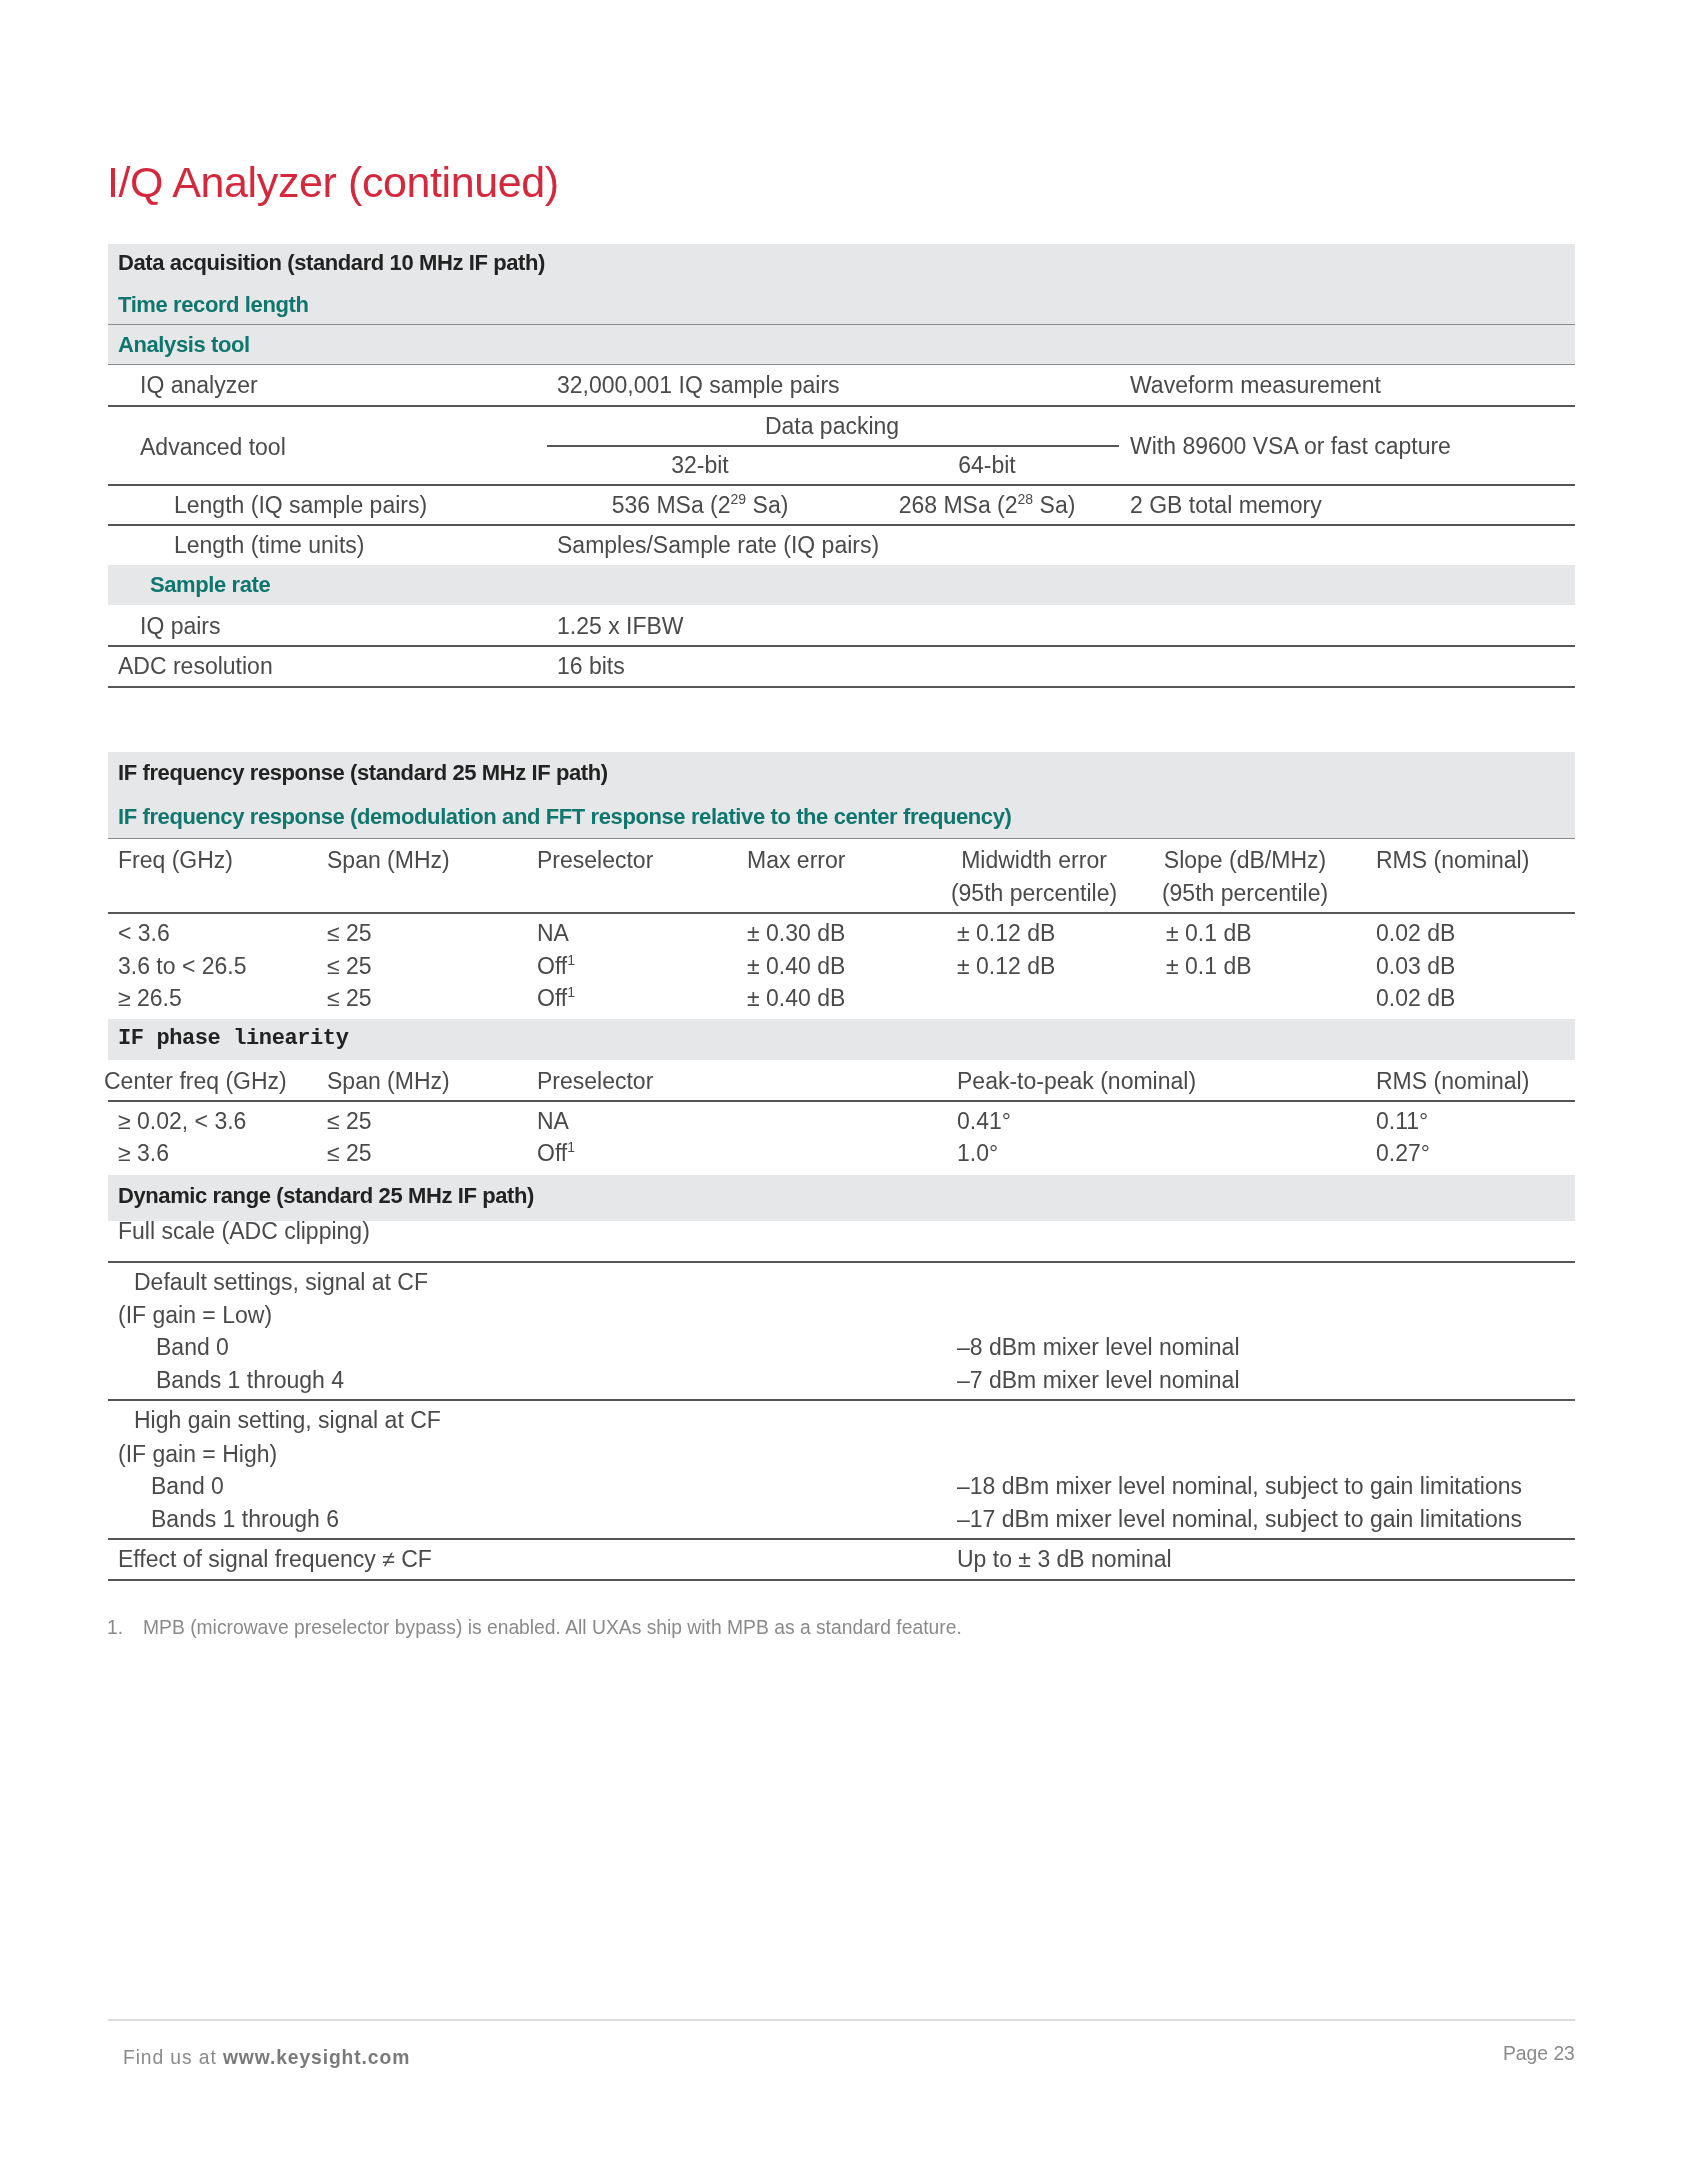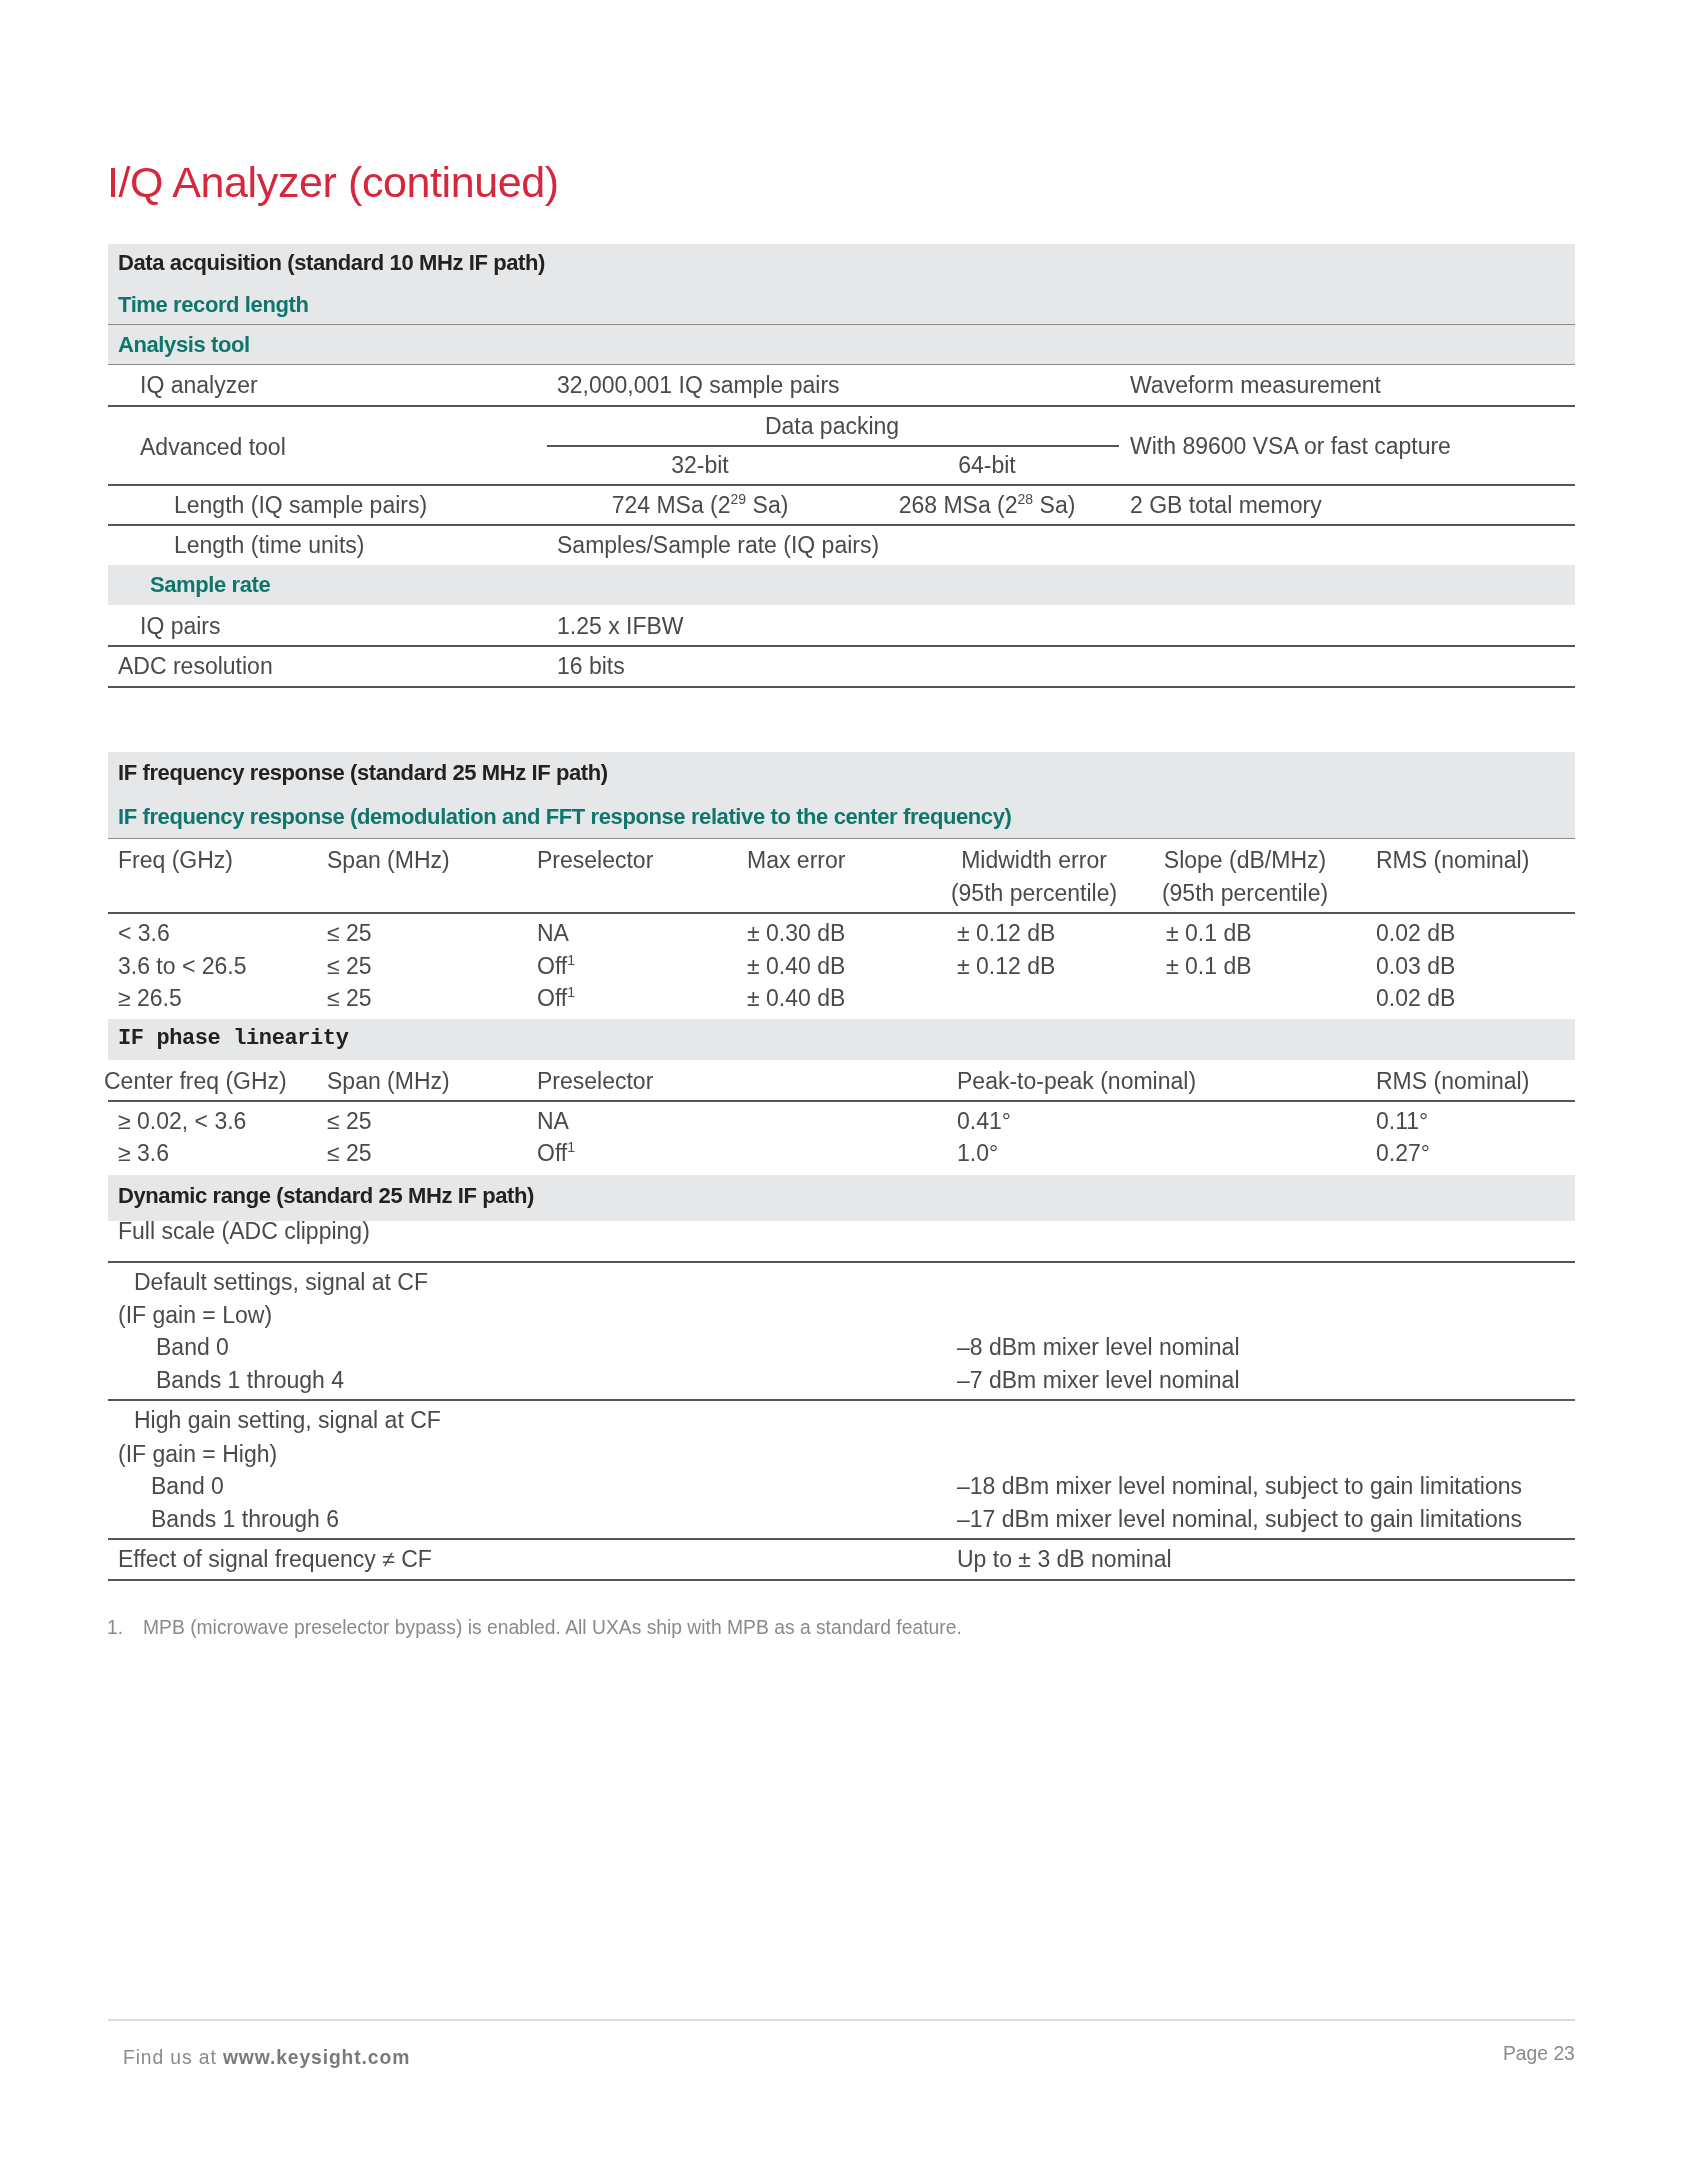--- a/index.html
+++ b/index.html
@@ -38,21 +38,21 @@
 
   <div class="t" style="left:140px;top:426px;margin-top:21px;">Advanced tool</div>
   <div class="t center" style="left:832px;top:426px;">Data packing</div>
   <div class="abs" style="left:547px;width:572px;height:1.8px;background:#555;top:445px;"></div>
   <div class="t center" style="left:700px;top:465px;">32-bit</div>
   <div class="t center" style="left:987px;top:465px;">64-bit</div>
   <div class="t" style="left:1130px;top:446px;">With 89600 VSA or fast capture</div>
   <div class="hline" style="top:484px;"></div>
 
   <div class="t" style="left:174px;top:505px;">Length (IQ sample pairs)</div>
-  <div class="t center" style="left:700px;top:505px;"><span>724 MSa (2</span><sup>29</sup><span> Sa)</span></div>
+  <div class="t center" style="left:700px;top:505px;"><span>536 MSa (2</span><sup>29</sup><span> Sa)</span></div>
   <div class="t center" style="left:987px;top:505px;"><span>268 MSa (2</span><sup>28</sup><span> Sa)</span></div>
   <div class="t" style="left:1130px;top:505px;">2 GB total memory</div>
   <div class="hline" style="top:524px;"></div>
 
   <div class="t" style="left:174px;top:545px;">Length (time units)</div>
   <div class="t" style="left:557px;top:545px;">Samples/Sample rate (IQ pairs)</div>
 
   <div class="band" style="top:565px;height:40px;"></div>
   <div class="t subbold" style="left:118px;top:585px;margin-left:32px;">Sample rate</div>
 

